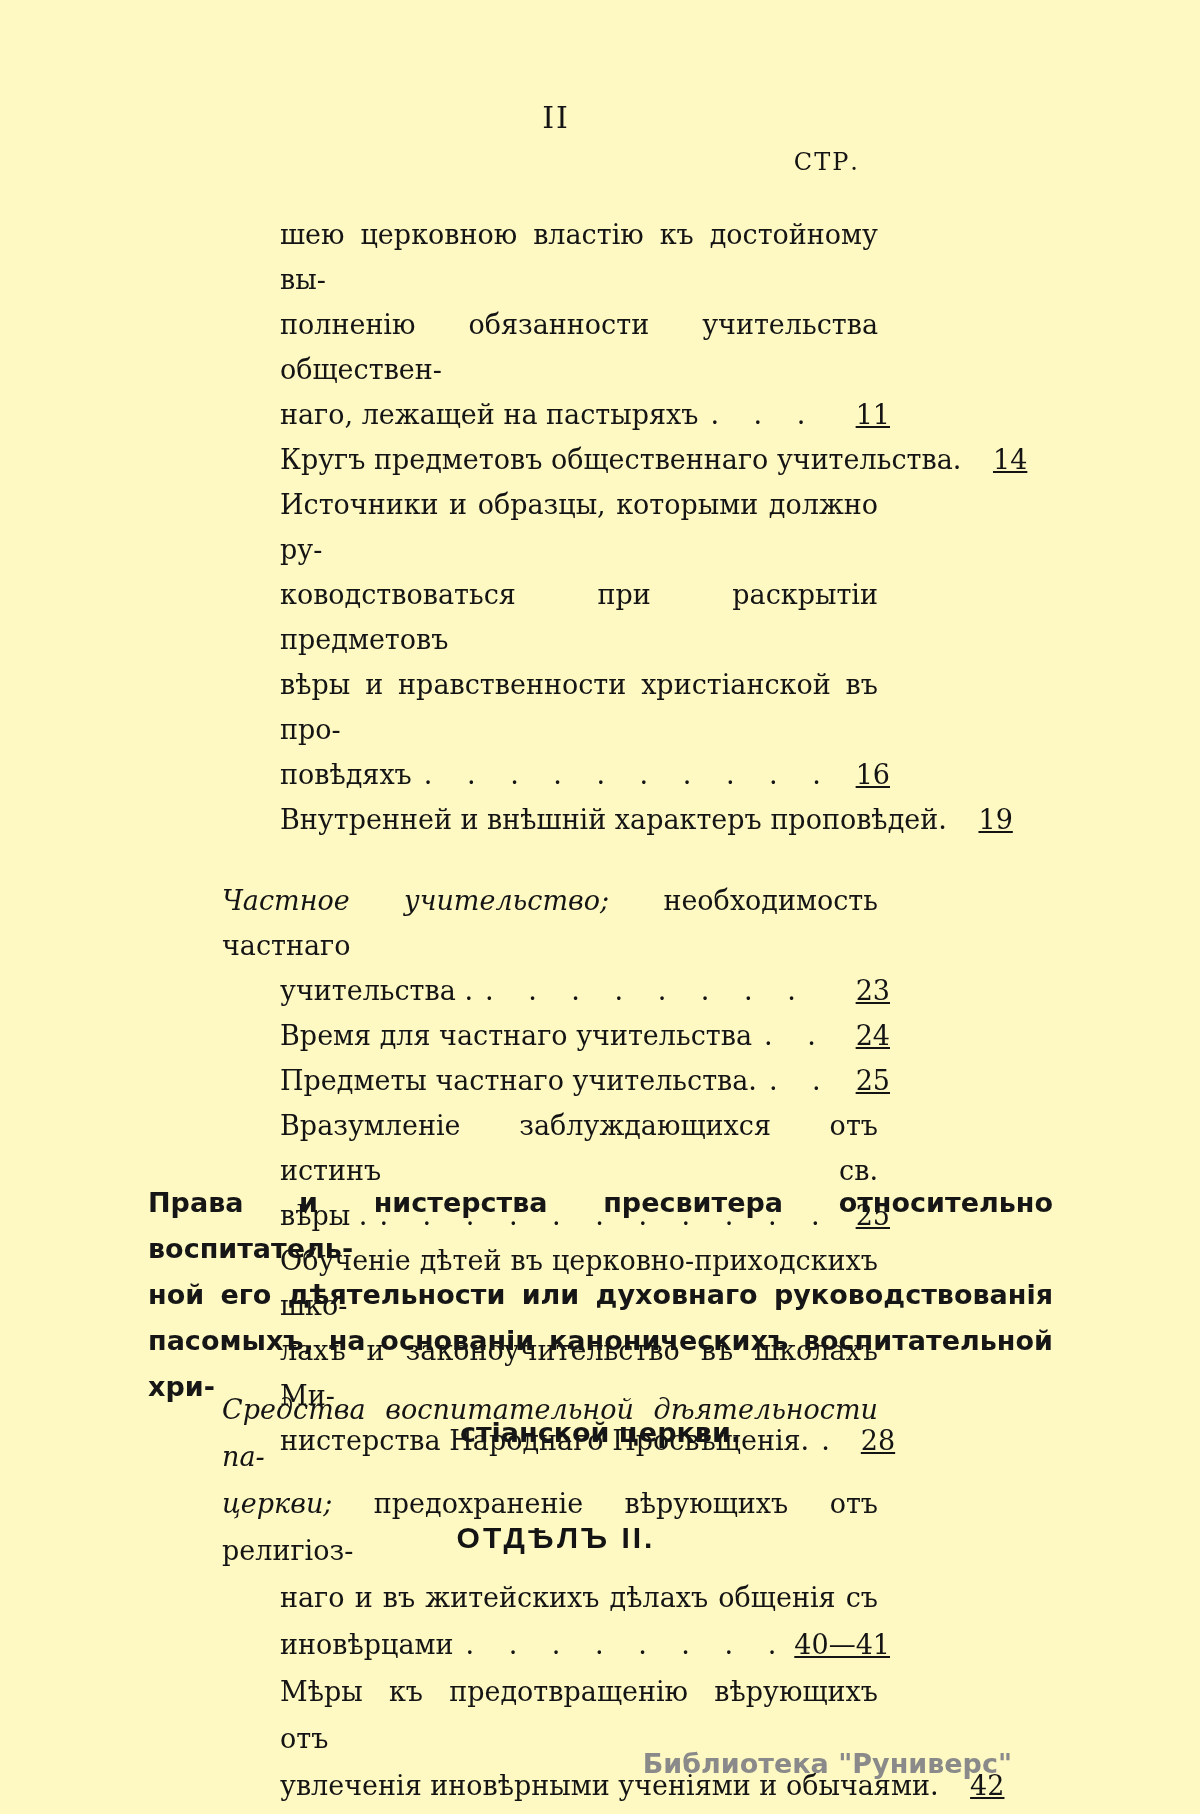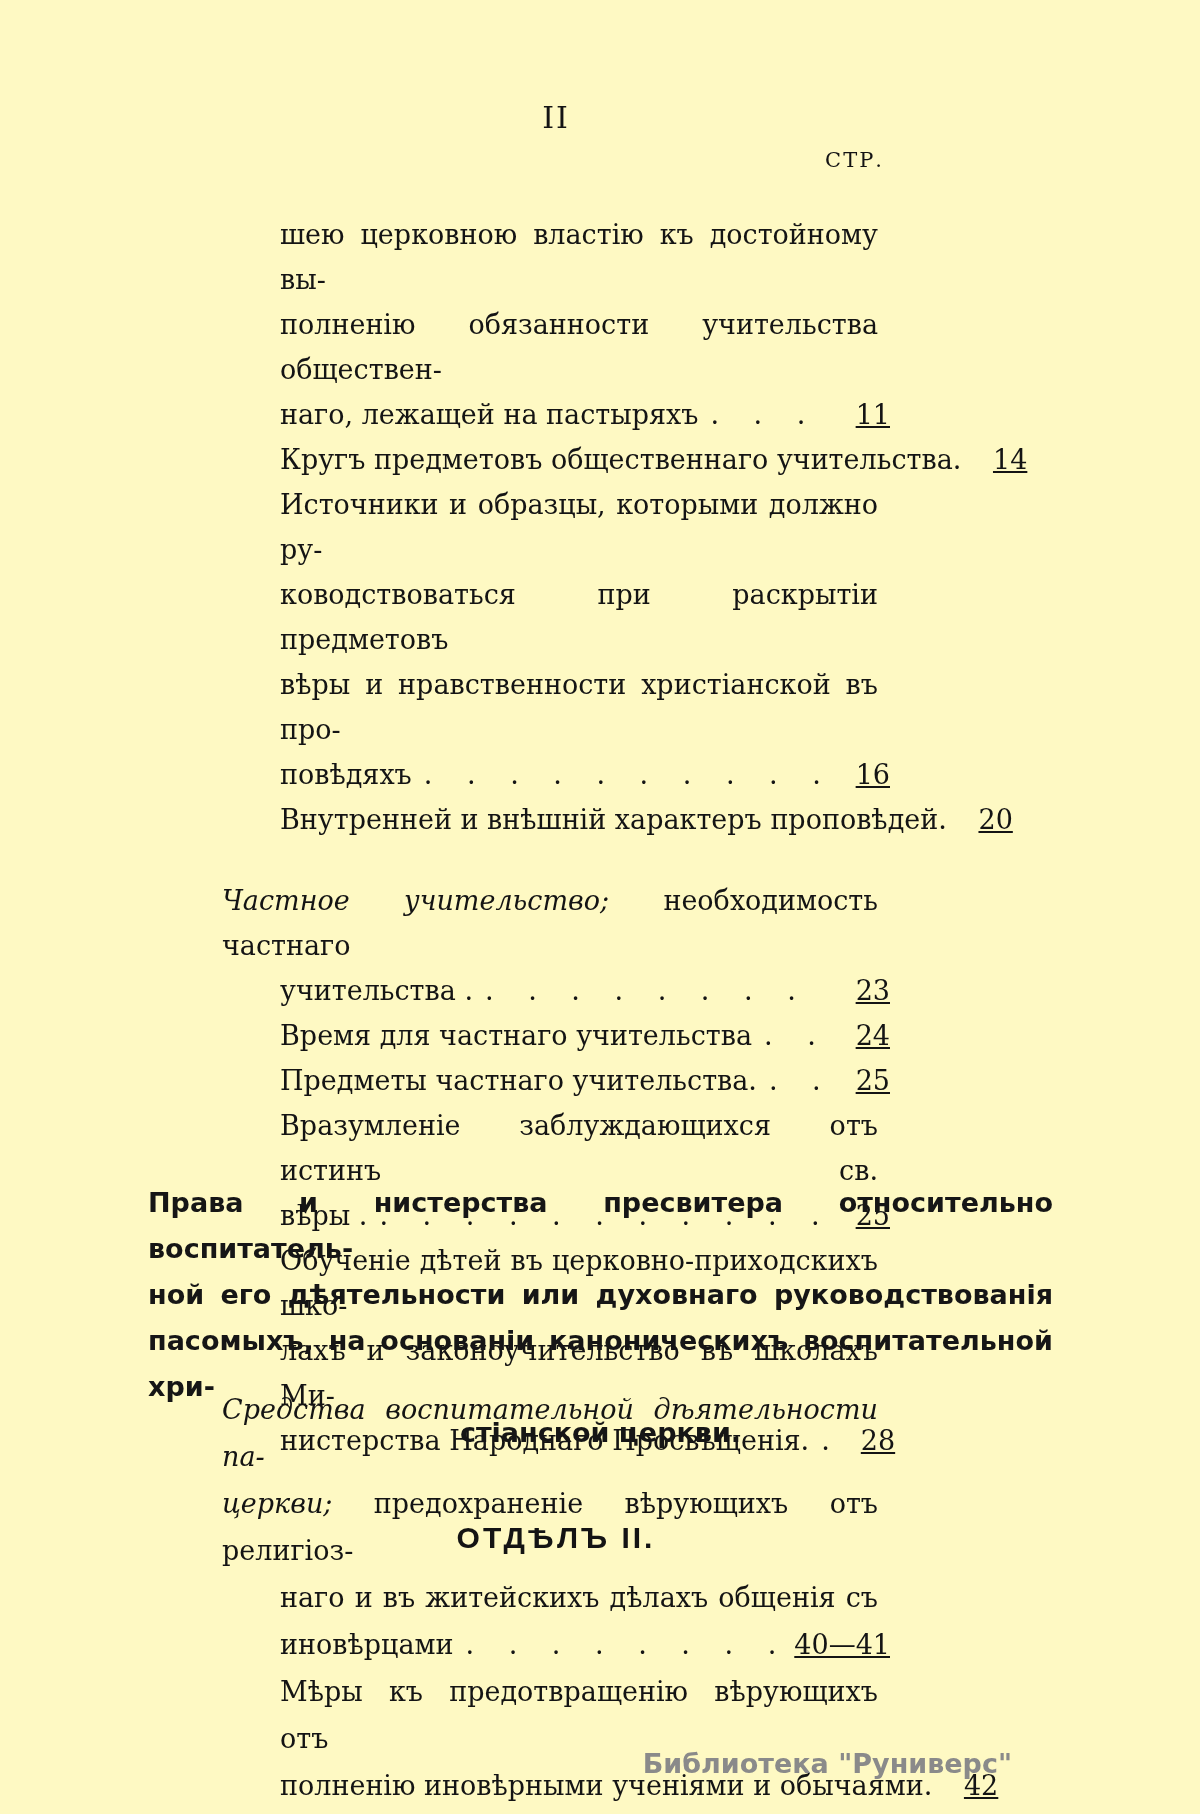--- a/index.html
+++ b/index.html
@@ -10,22 +10,22 @@
     background:#fef9c3;
     color:#141414;
     font-family:"DejaVu Serif", serif;
     overflow:hidden;
   }
   .folio{
     position:absolute;top:100px;left:222px;width:668px;
     text-align:center;font-size:30px;letter-spacing:2px;
   }
   .col-header{
-    position:absolute;top:148px;right:316px;
-    font-size:21px;letter-spacing:2px;
+    position:absolute;top:148px;right:340px;
+    font-size:24px;letter-spacing:2px;
   }
   .toc-upper{
     position:absolute;top:212px;left:222px;width:668px;
   }
   .toc-lower{
     position:absolute;top:1386px;left:222px;width:668px;
   }
   .toc-line{
     display:flex;align-items:baseline;
     font-size:27px;line-height:45px;white-space:nowrap;
@@ -103,21 +103,21 @@
       <div class="toc-line ind fill"><span class="line-text"><span>ководствоваться при раскрытіи предметовъ</span></span></div>
       <div class="toc-line ind fill"><span class="line-text"><span>вѣры и нравственности христіанской въ про-</span></span></div>
       <div class="toc-line ind">
         <span class="line-text"><span>повѣдяхъ</span></span>
         <span class="dots">. . . . . . . . . .</span>
         <span class="pageno">16</span>
       </div>
       <div class="toc-line ind">
         <span class="line-text"><span>Внутренней и внѣшній характеръ проповѣдей.</span></span>
         <span class="spacer"></span>
-        <span class="pageno">20</span>
+        <span class="pageno">19</span>
       </div>
       <div class="toc-line fill" style="margin-top: 36px;"><span class="line-text"><i>Частное учительство;</i><span> необходимость частнаго</span></span></div>
       <div class="toc-line ind">
         <span class="line-text"><span>учительства .</span></span>
         <span class="dots">. . . . . . . .</span>
         <span class="pageno">23</span>
       </div>
       <div class="toc-line ind">
         <span class="line-text"><span>Время для частнаго учительства</span></span>
         <span class="dots">. . . .</span>
@@ -155,21 +155,21 @@
       <div class="toc-line fill"><span class="line-text"><i>Средства воспитательной дѣятельности па-</i></span></div>
       <div class="toc-line fill"><span class="line-text"><i>церкви;</i><span> предохраненіе вѣрующихъ отъ религіоз-</span></span></div>
       <div class="toc-line ind fill"><span class="line-text"><span>наго и въ житейскихъ дѣлахъ общенія съ</span></span></div>
       <div class="toc-line ind">
         <span class="line-text"><span>иновѣрцами</span></span>
         <span class="dots">. . . . . . . .</span>
         <span class="pageno">40—41</span>
       </div>
       <div class="toc-line ind fill"><span class="line-text"><span>Мѣры къ предотвращенію вѣрующихъ отъ</span></span></div>
       <div class="toc-line ind">
-        <span class="line-text"><span>полненію иновѣрными ученіями и обычаями.</span></span>
+        <span class="line-text"><span>увлеченія иновѣрными ученіями и обычаями.</span></span>
         <span class="spacer"></span>
         <span class="pageno">42</span>
       </div>
     </div>
 
   <div class="watermark">Библиотека "Руниверс"</div>
 
 </div>
 
 </body></html>

